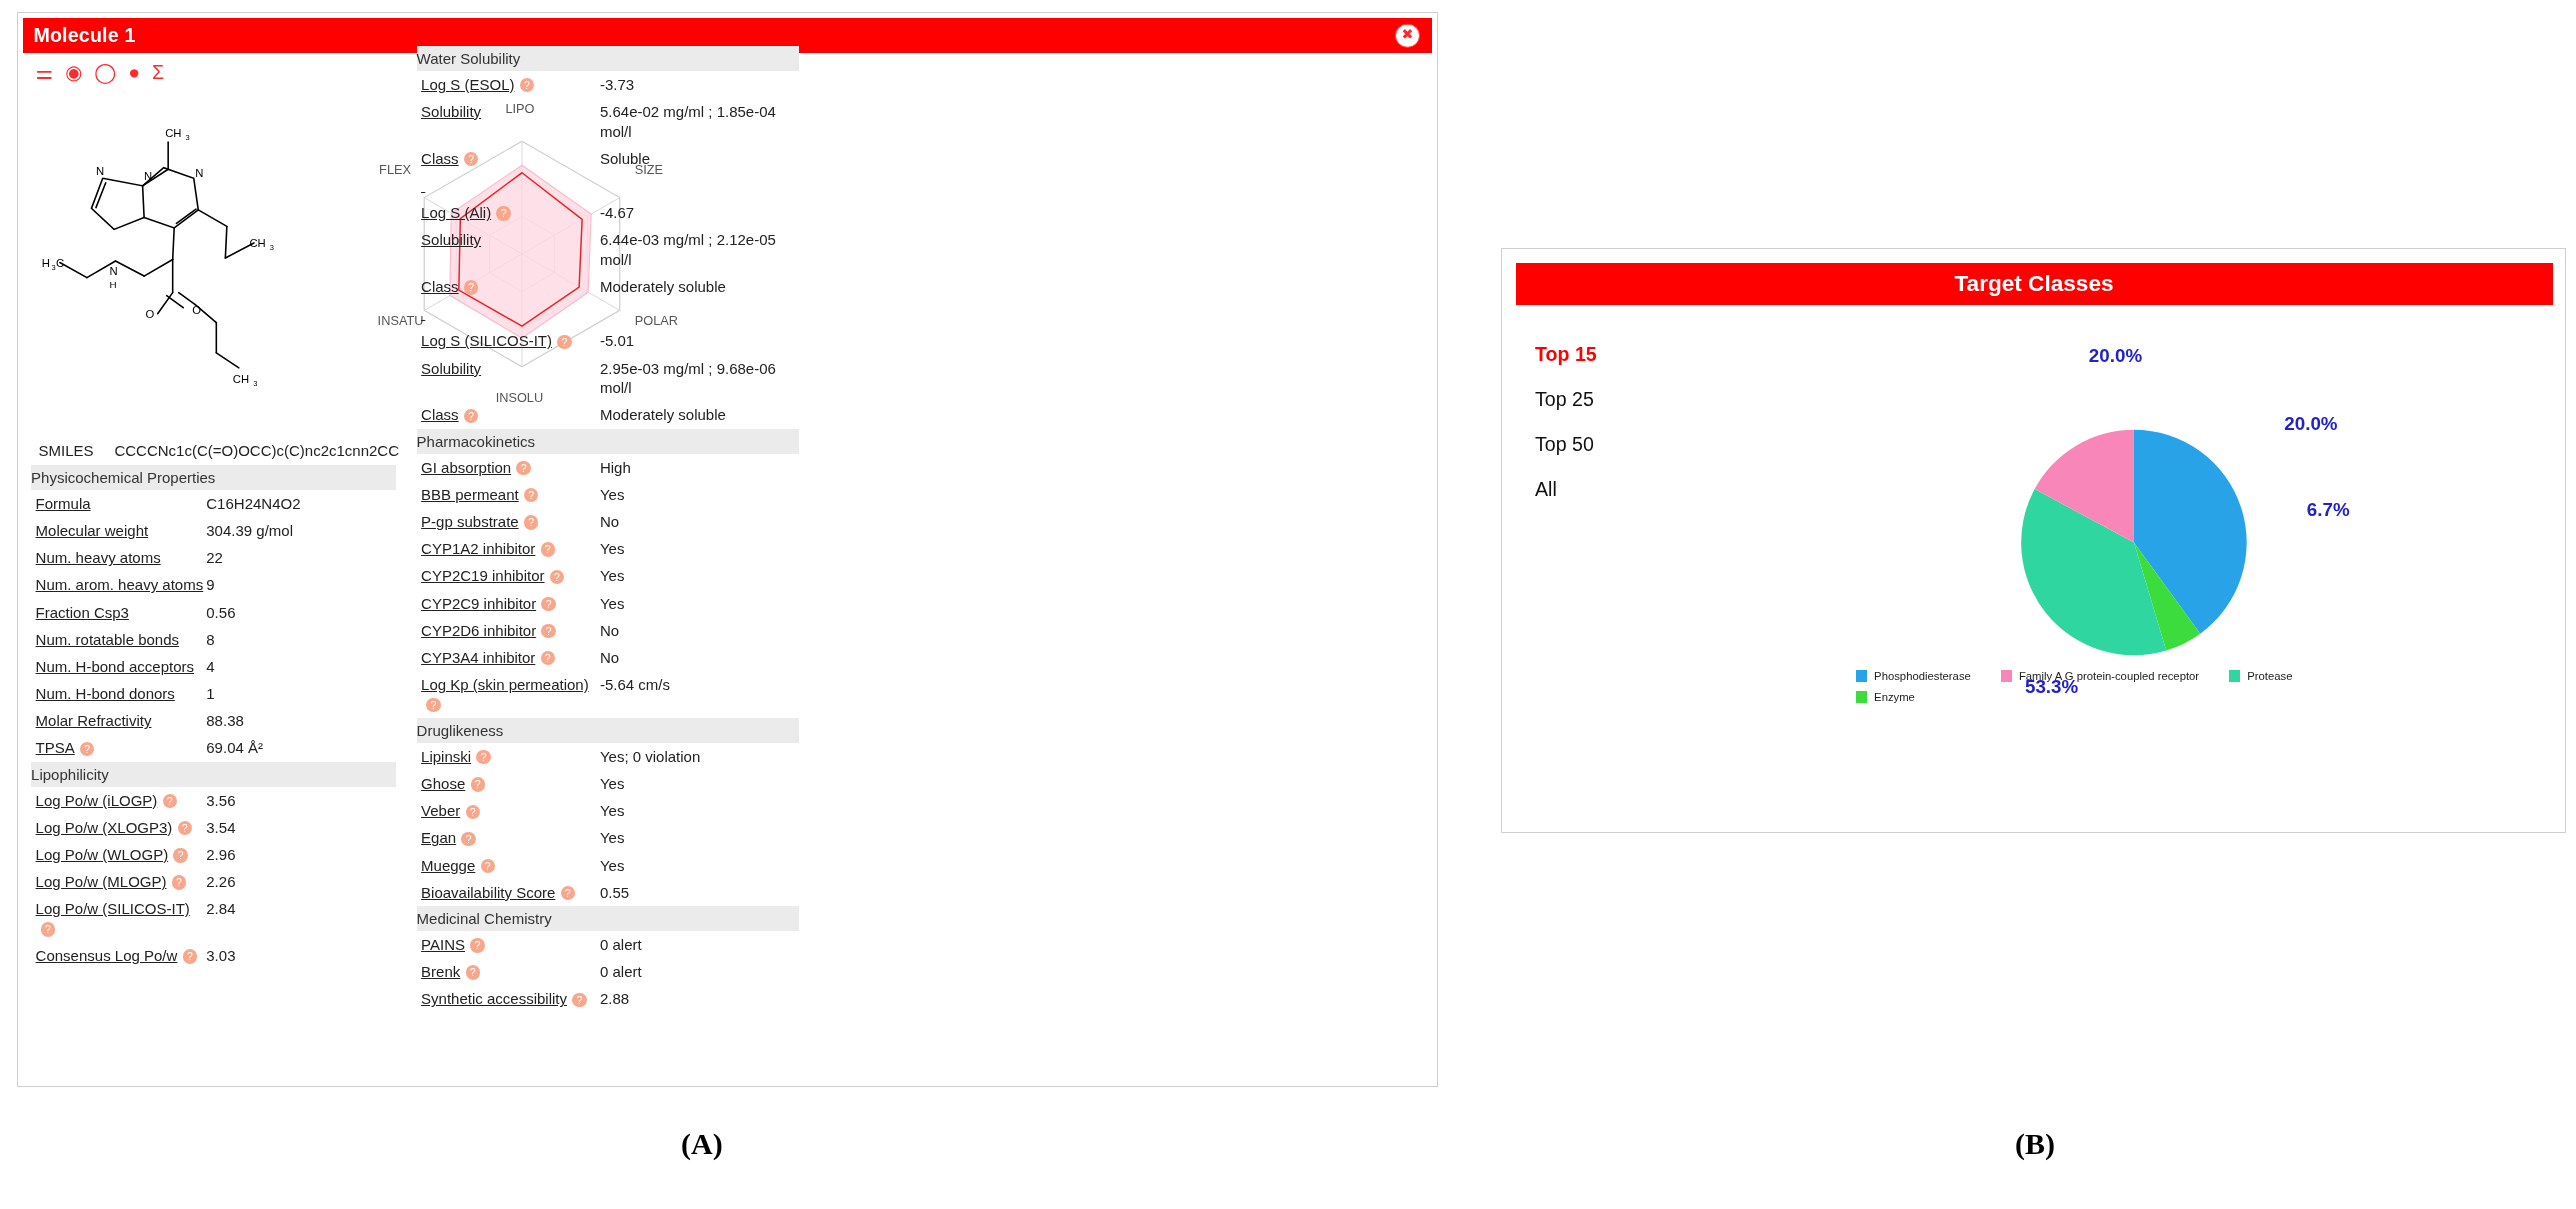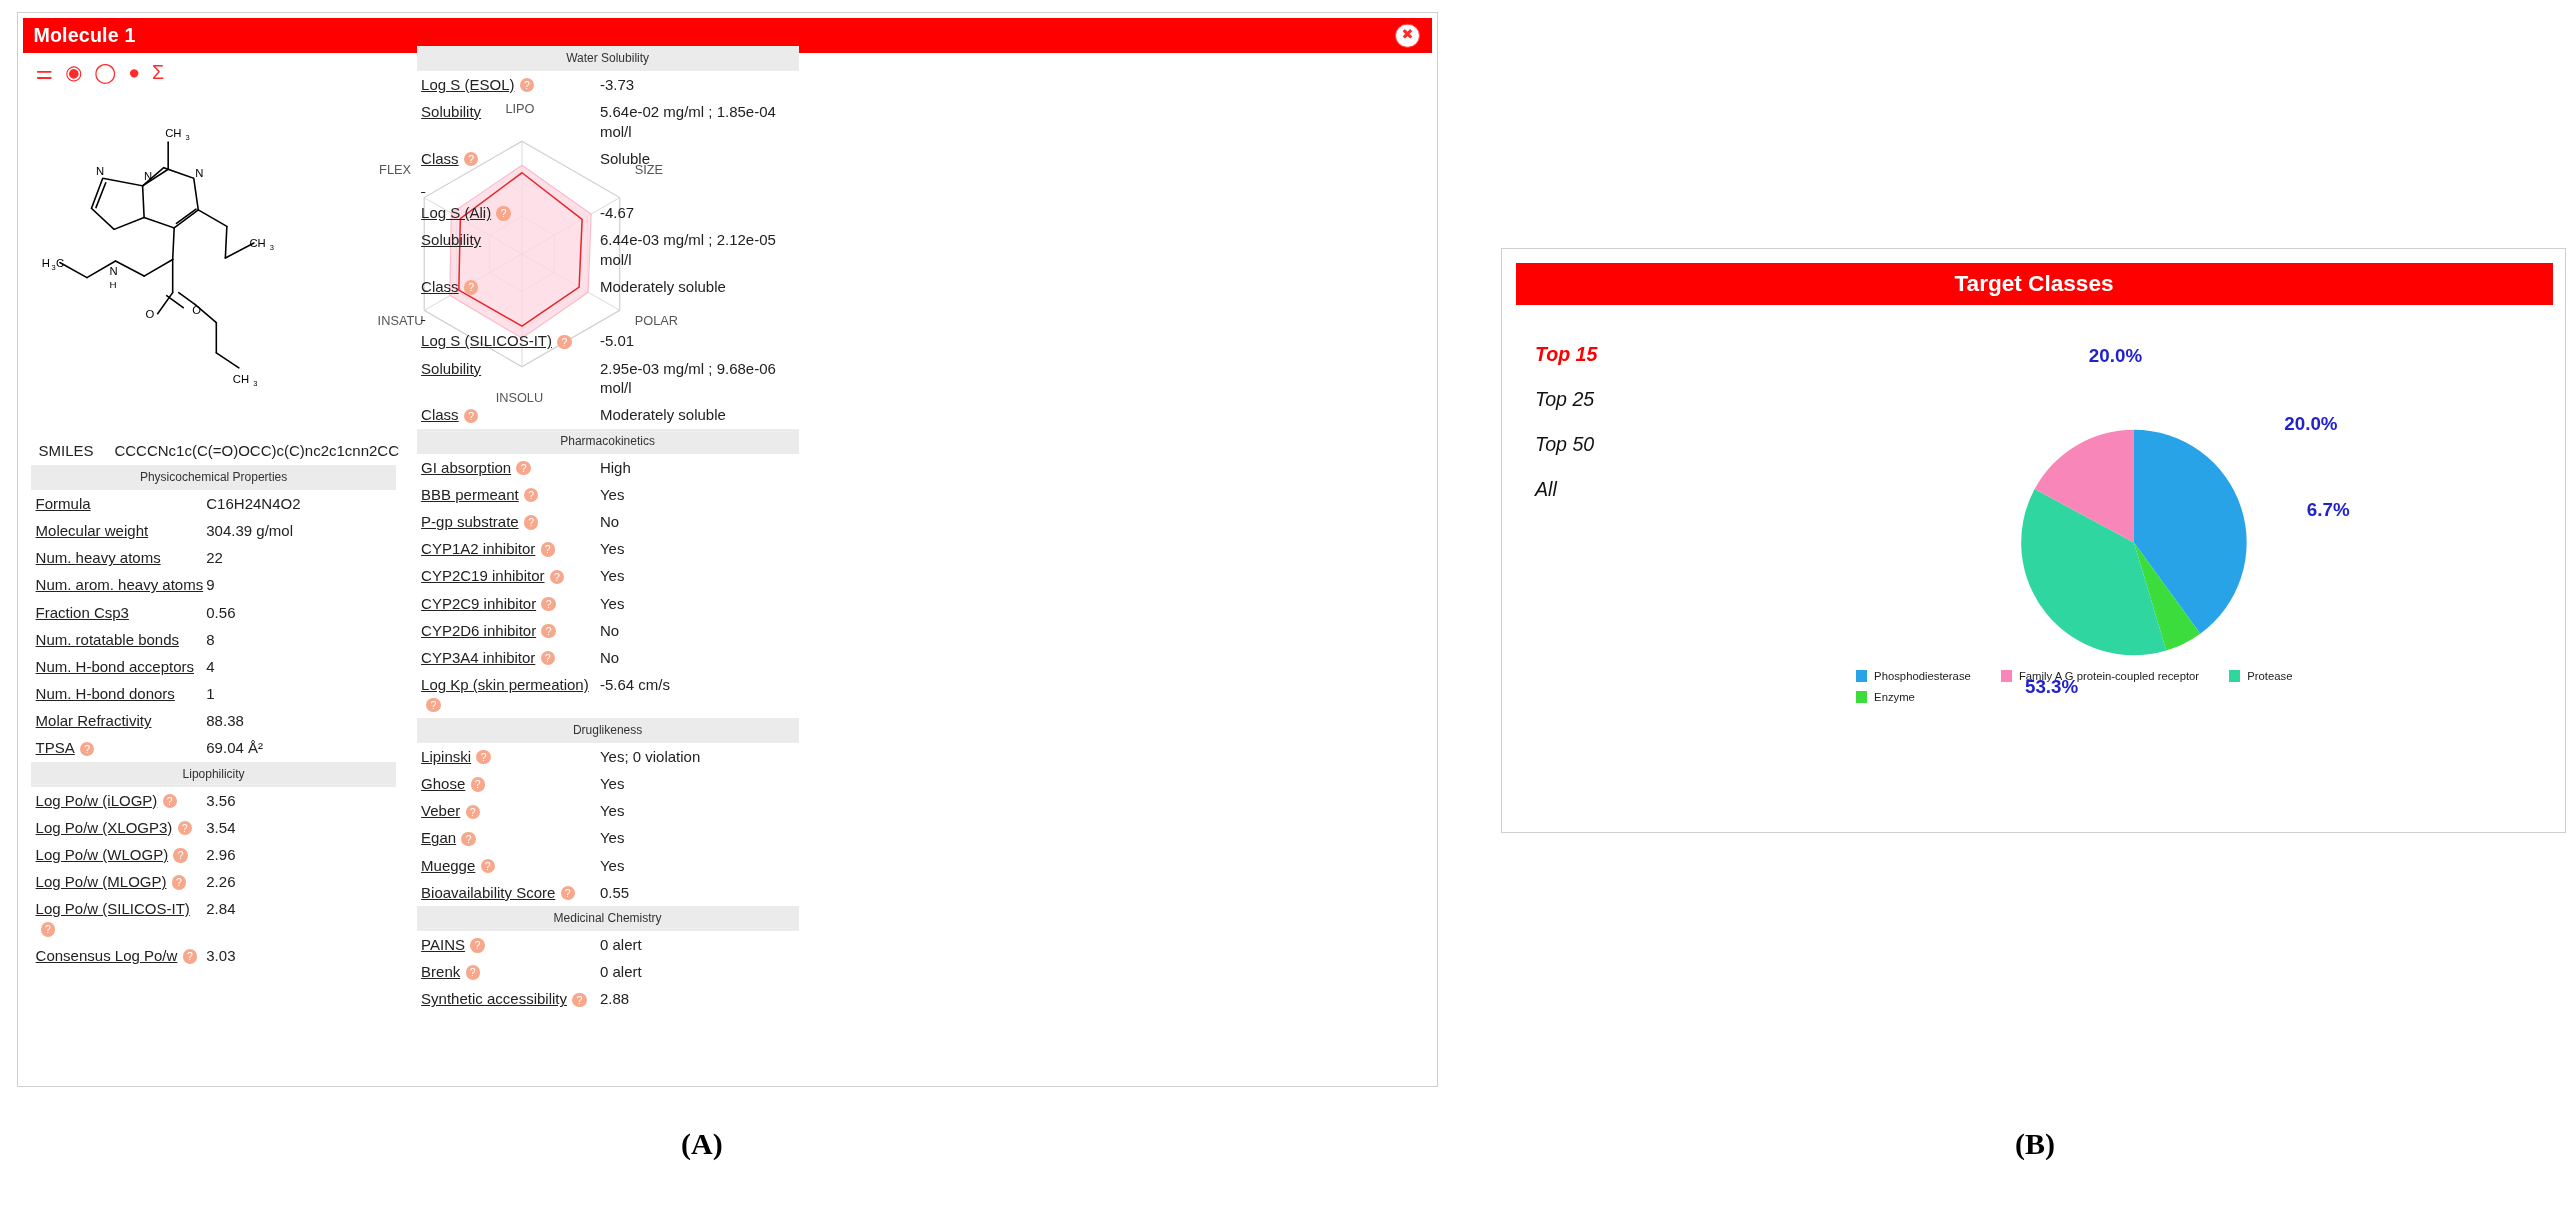--- a/index.html
+++ b/index.html
@@ -113,22 +113,21 @@
     left: 316px;
     top: 79px;
     width: 391px;
     height: 339px;
   }
 
   
   .sectionbar {
     background: #ebebeb;
     color: #333;
-    font-size: 12px;
-    text-align: center;
+    font-size: 15px;
     height: 25px;
     line-height: 25px;
   }
   .tbl {
     width: 100%;
     border-collapse: collapse;
     font-size: 15px;
     color: #222;
   }
   .tbl td {
@@ -195,21 +194,20 @@
     align-items: center;
     justify-content: center;
     box-sizing: border-box;
   }
   .b-nav {
     position: absolute;
     left: 33px;
     top: 83px;
     font-size: 19.6px;
     line-height: 45px;
-    font-style: italic;
   }
   .b-nav .item { color: #111; cursor: pointer; }
   .b-nav .item.active { color: #ff0000; font-weight: bold; }
 
   .pie-wrap {
     position: absolute;
     left: 316px;
     top: 68px;
     width: 677px;
     height: 421px;

